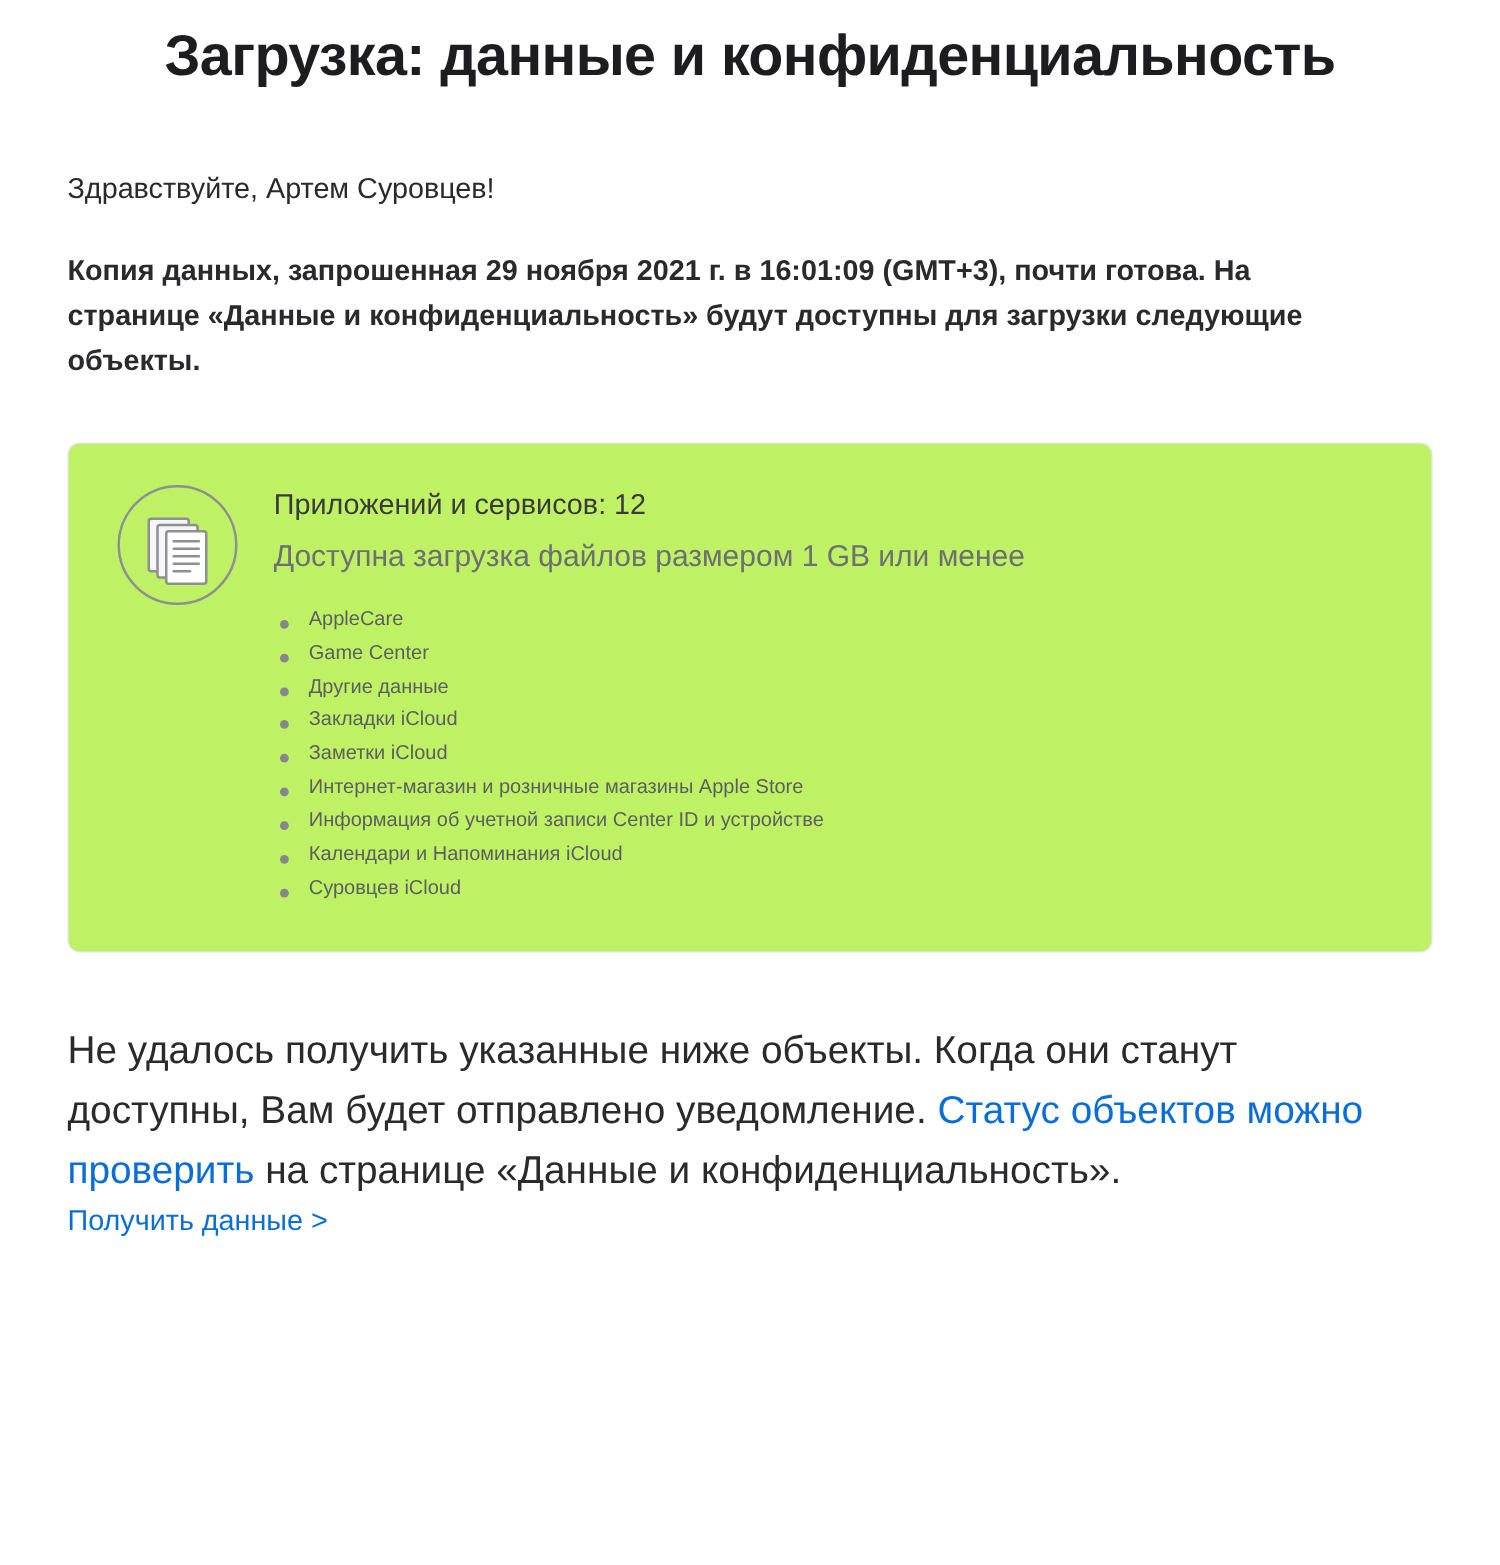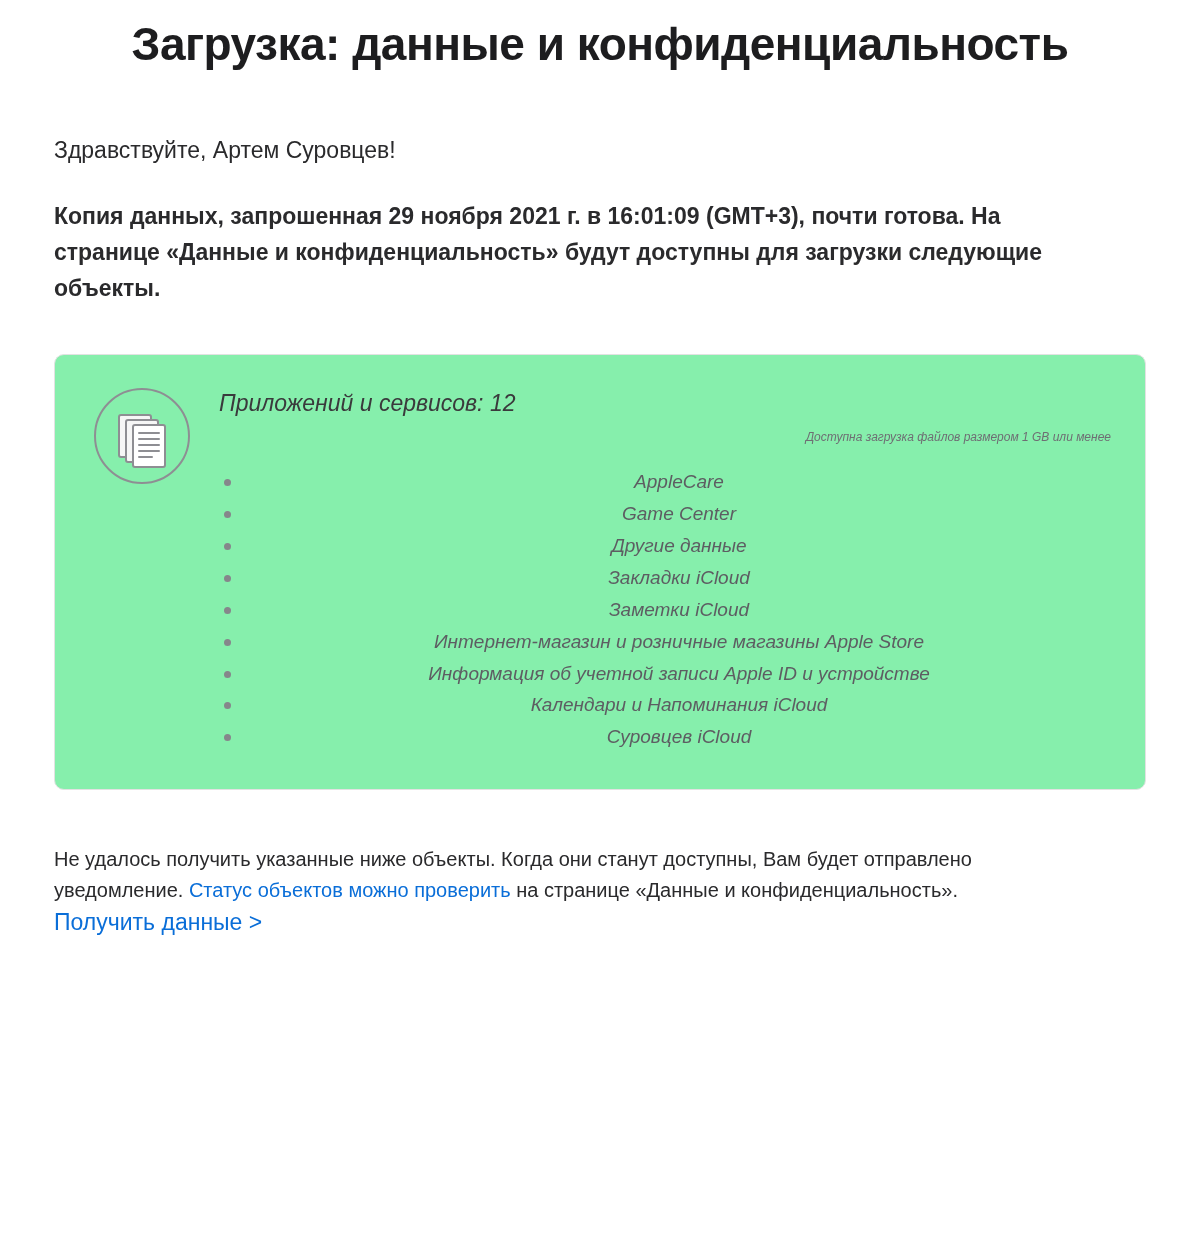--- a/index.html
+++ b/index.html
@@ -42,25 +42,24 @@
     font-size: 23px;
     line-height: 1.55;
     color: #2a2a2c;
     max-width: 1030px;
     font-weight: bold;
   }
   .card {
     margin-top: 48px;
     border: 1px solid #e2e2e2;
     border-radius: 10px;
-    background: #86efac;
+    background: #bef264;
     padding: 28px 34px 36px 34px;
     display: flex;
     align-items: flex-start;
-    font-style: italic;
   }
   .card-icon {
     flex: 0 0 auto;
     width: 98px;
     height: 98px;
     margin-top: 4px;
     margin-left: 4px;
   }
   .card-body {
     flex: 1 1 auto;
@@ -68,53 +67,51 @@
     padding-top: 6px;
   }
   .card-heading {
     font-size: 23px;
     line-height: 1.3;
     color: #3a3a3c;
     margin: 0;
     font-weight: normal;
   }
   .card-sub {
-    font-size: 12px;
+    font-size: 24px;
     line-height: 1.4;
     color: #6e6e73;
     margin: 10px 0 0 0;
-    text-align: right;
   }
   ul.items {
     list-style: none;
     margin: 20px 0 0 0;
     padding: 0;
   }
   ul.items li {
     position: relative;
     padding-left: 28px;
-    font-size: 19px;
+    font-size: 16px;
     line-height: 1.68;
     color: #5d5d62;
-    text-align: center;
   }
   ul.items li:before {
     content: "";
     position: absolute;
     left: 5px;
     top: 13px;
     width: 7px;
     height: 7px;
     border-radius: 50%;
     background: #86868b;
   }
   .note {
     margin: 0;
     padding-top: 54px;
-    font-size: 20px;
+    font-size: 31px;
     line-height: 1.55;
     color: #2a2a2c;
     max-width: 1050px;
   }
   .link-inline {
     color: #0a6ed8;
     text-decoration: none;
   }
   .cta {
     display: inline-block;
@@ -157,21 +154,21 @@
       <p class="card-heading">Приложений и сервисов: 12</p>
       <p class="card-sub">Доступна загрузка файлов размером 1 GB или менее</p>
 
       <ul class="items">
         <li>AppleCare</li>
         <li>Game Center</li>
         <li>Другие данные</li>
         <li>Закладки iCloud</li>
         <li>Заметки iCloud</li>
         <li>Интернет-магазин и розничные магазины Apple Store</li>
-        <li>Информация об учетной записи Apple ID и устройстве</li>
+        <li>Информация об учетной записи Center ID и устройстве</li>
         <li>Календари и Напоминания iCloud</li>
         <li>Суровцев iCloud</li>
       </ul>
     </div>
 
   </section>
 
   <p class="note"><span>Не удалось получить указанные ниже объекты. Когда они станут доступны, Вам будет отправлено уведомление. </span><a class="link-inline" href="#">Статус объектов можно проверить</a><span> на странице «Данные и конфиденциальность».</span></p>
 
   <a class="cta" href="#">Получить данные &gt;</a>

